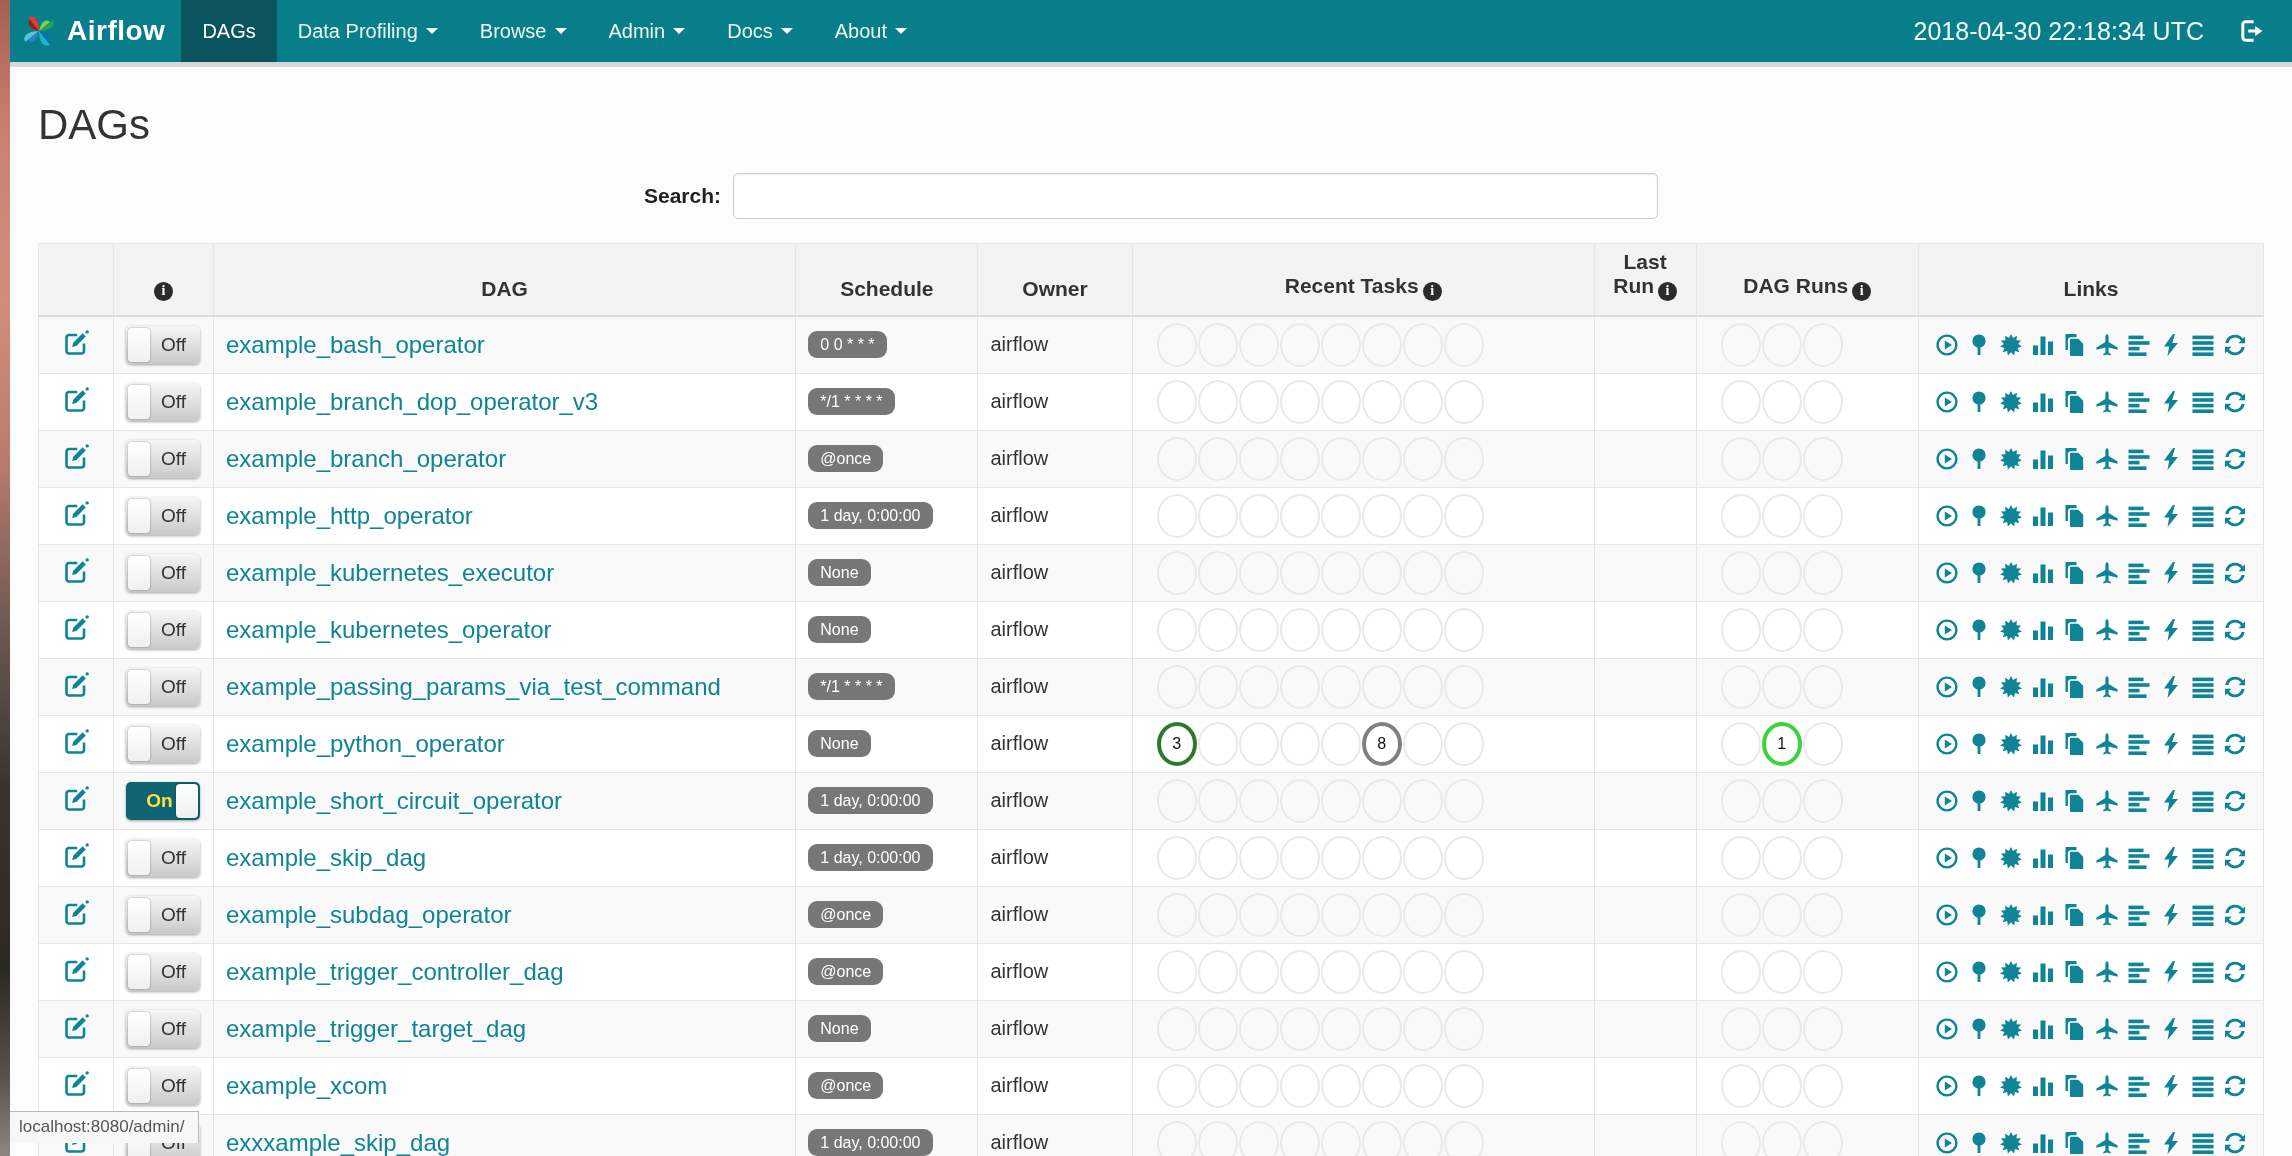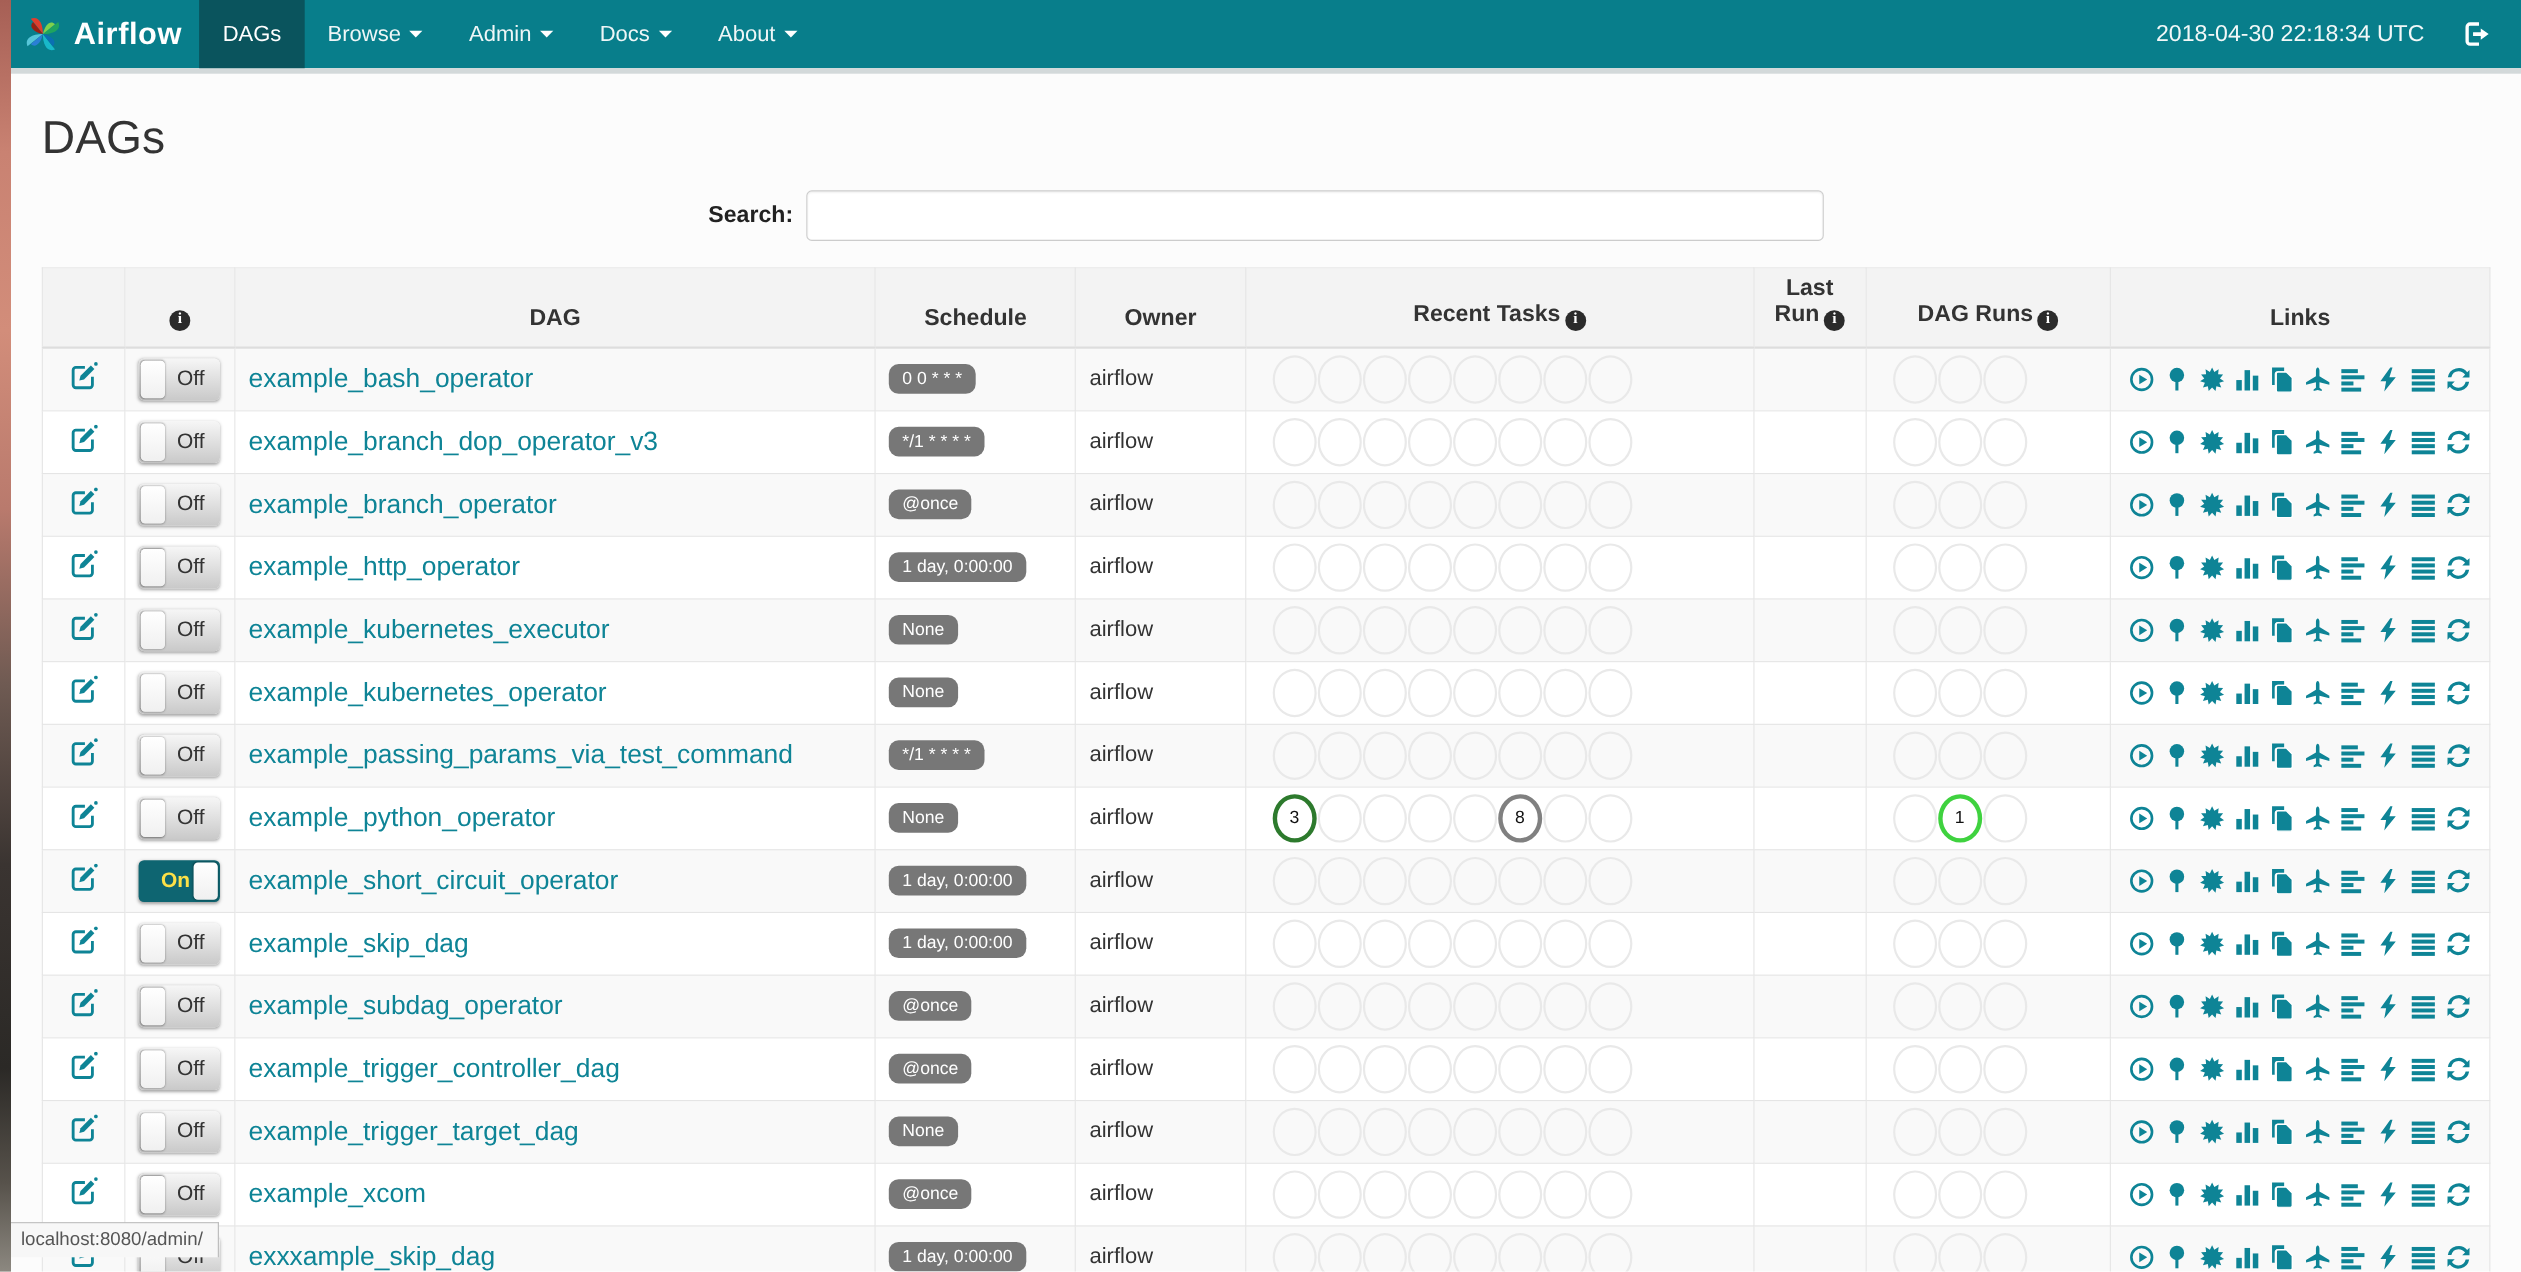--- a/index.html
+++ b/index.html
@@ -25,21 +25,21 @@
 
   
   .navbar{height:62px;background:var(--navbar);display:flex;align-items:stretch;color:#fff;}
   .brand{display:flex;align-items:center;gap:9px;padding:0 16px 0 10px;cursor:pointer;}
   .brand-name{font-size:28px;font-weight:bold;letter-spacing:.5px;color:#fff;}
   .nav-menu{display:flex;list-style:none;margin:0;padding:0;}
   .nav-item{display:flex;align-items:center;padding:0 21px;font-size:20px;color:#eef6f7;cursor:pointer;white-space:nowrap;}
   .nav-item.active{background:var(--navbar-active);color:#fff;}
   .caret{margin-left:8px;width:0;height:0;border-left:6px solid transparent;border-right:6px solid transparent;border-top:6px solid #fff;display:inline-block;}
   .navbar-spacer{flex:1;}
-  .clock{display:flex;align-items:center;font-size:21px;padding-right:34px;color:#f2f8f8;}
+  .clock{display:flex;align-items:center;font-size:25px;padding-right:34px;color:#f2f8f8;}
   .signout{display:flex;align-items:center;padding-right:26px;cursor:pointer;color:#fff;}
   .signout svg{width:28px;height:28px;}
   .band{height:5px;background:#d3d9da;}
 
   
   .content{padding:0 28px;}
   .page-title{font-size:42px;font-weight:500;color:#333;margin:34px 0 24px;}
   .search-row{display:flex;justify-content:center;align-items:center;gap:12px;margin-bottom:24px;}
   .search-label{font-size:21px;font-weight:bold;color:#222;}
   .search-input{width:925px;height:46px;border:1px solid #ccc;border-radius:5px;background:#fff;
@@ -121,20 +121,24 @@
             <path d="M19 19 L5 30 C2 23 9 19 19 19z" fill="#56c5d8"></path>
             <path d="M19 19 L8 28 C12 32 17 28 19 19z" fill="#2a7fd4"></path>
           </g>
         </svg>
       </span>
       <span class="brand-name">Airflow</span>
     </div>
     <ul class="nav-menu">
         <li class="nav-item active">
           <span>DAGs</span>
+        </li>
+        <li class="nav-item">
+          <span>Data Profiling</span>
+          <span class="caret"></span>
         </li>
         <li class="nav-item">
           <span>Browse</span>
           <span class="caret"></span>
         </li>
         <li class="nav-item">
           <span>Admin</span>
           <span class="caret"></span>
         </li>
         <li class="nav-item">

